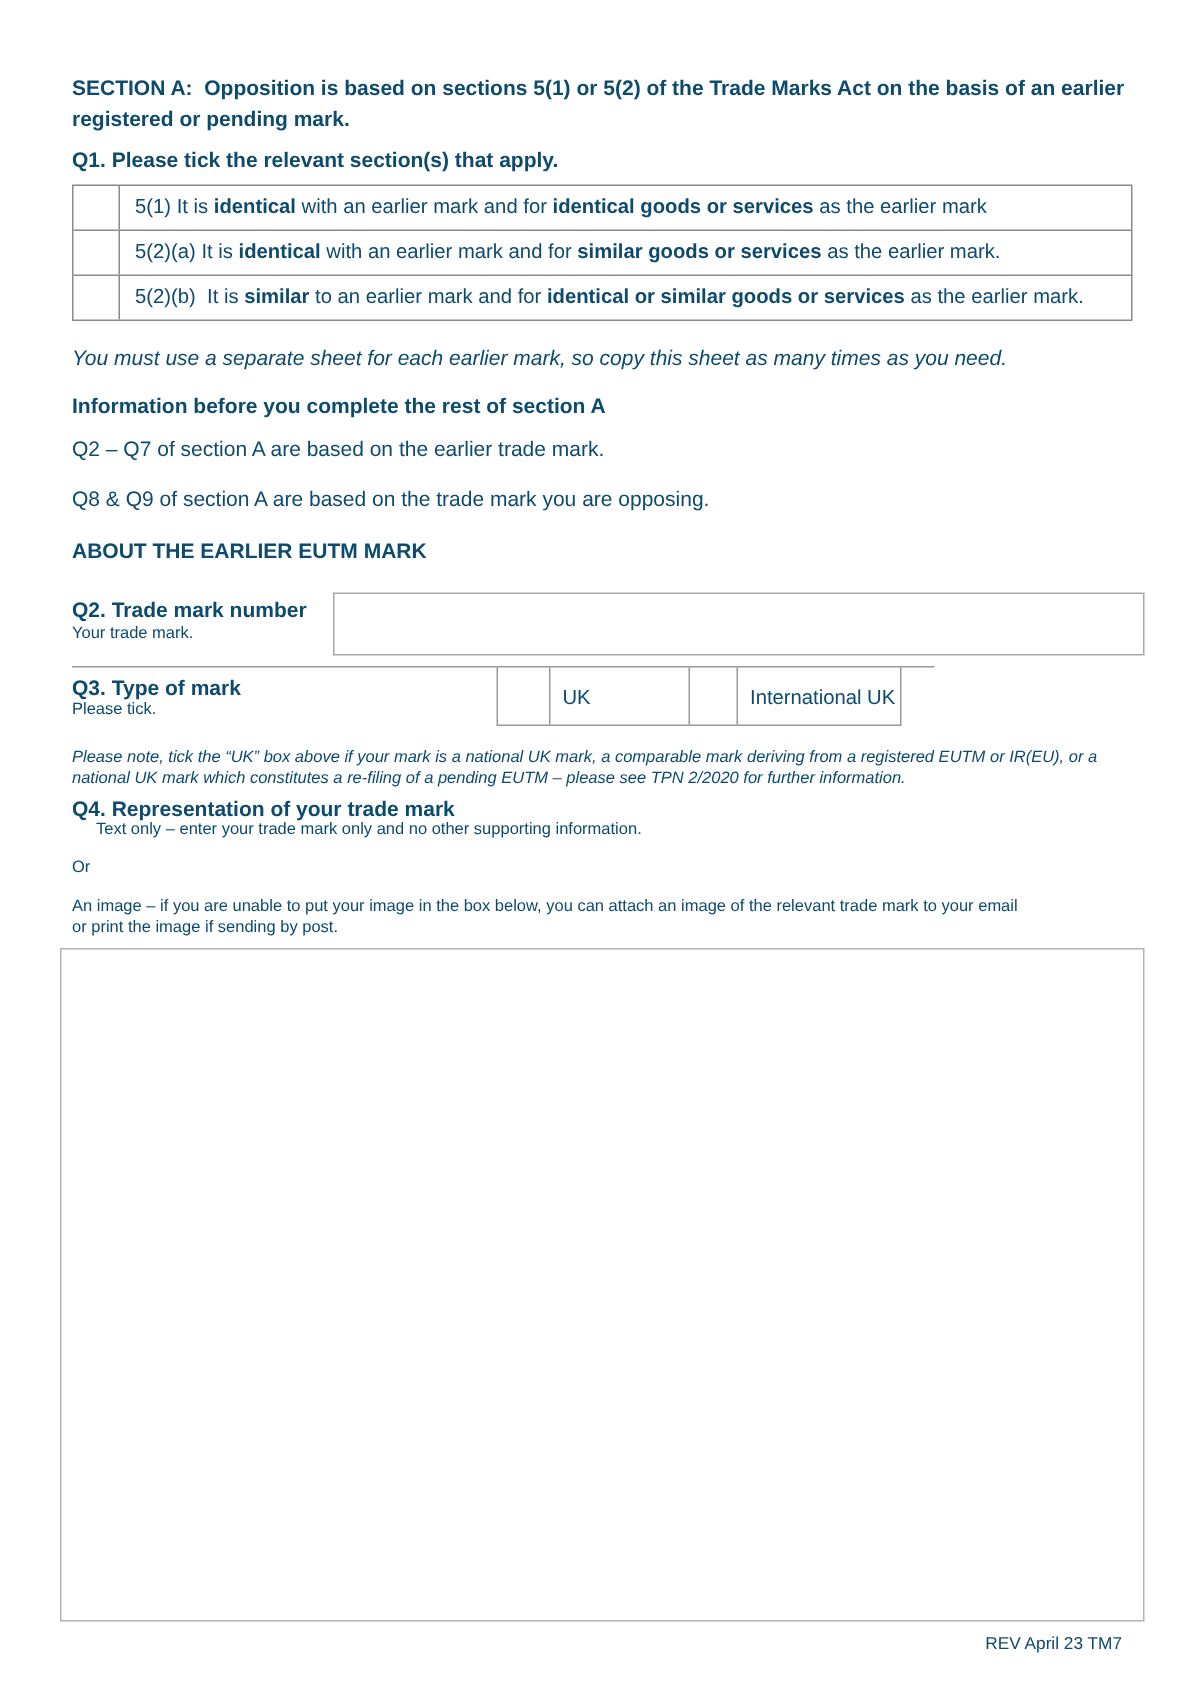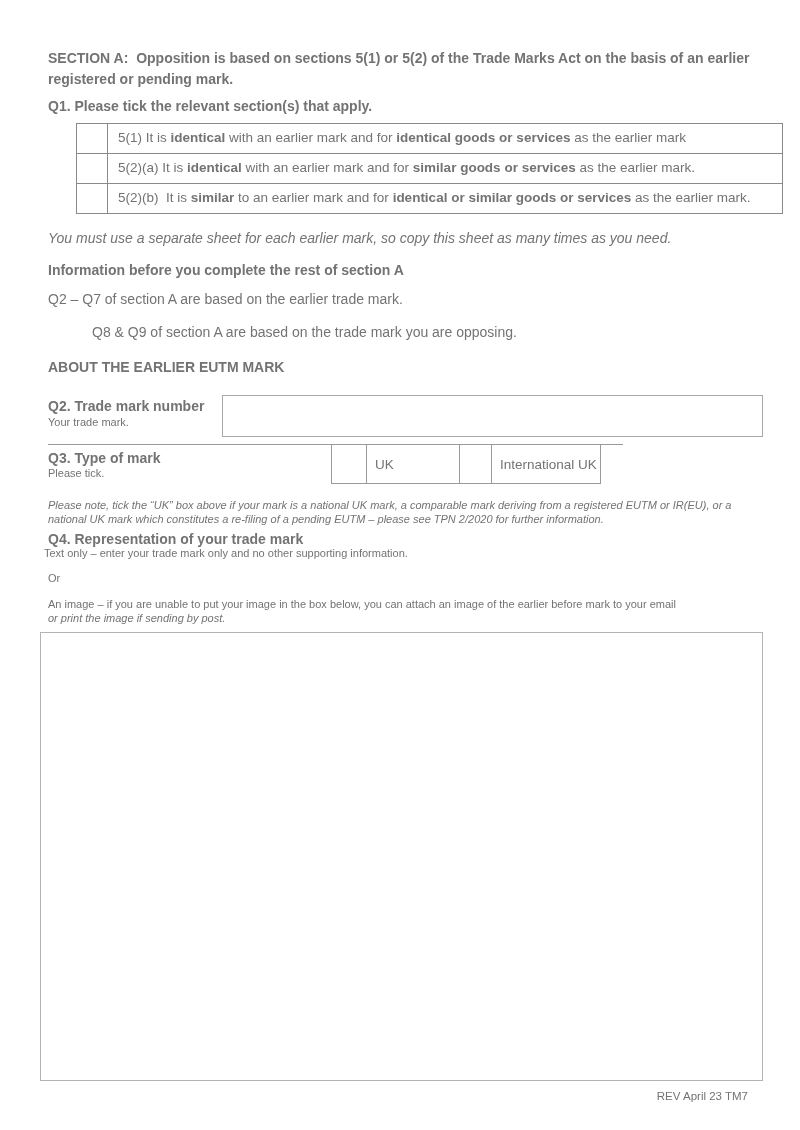--- a/index.html
+++ b/index.html
@@ -1,27 +1,27 @@
 <!DOCTYPE html>
 <html><head>
 <meta charset="utf-8">
 <style>
   html,body{margin:0;padding:0;background:#fff;}
   .page{position:relative;width:800px;height:1130px;background:#fff;
-        font-family:"Liberation Sans","DejaVu Sans",sans-serif;color:#737373;overflow:hidden;}
+        font-family:"Liberation Sans","DejaVu Sans",sans-serif;color:#0c4a6e;overflow:hidden;}
   .txt{position:absolute;font-size:14px;line-height:17px;white-space:pre-wrap;}
   .bold{font-weight:bold;}
   .italic{font-style:italic;}
   .heading{line-height:21px;}
   .small{font-size:11px;line-height:13px;}
   .sub{font-size:11px;line-height:14px;}
   .note{font-size:11px;line-height:13.5px;font-style:italic;}
   .footer{font-size:11.5px;text-align:right;}
 
-  .q1-table{position:absolute;border:1px solid #8a8a8a;background:#fff;margin-left:28px;}
+  .q1-table{position:absolute;border:1px solid #8a8a8a;background:#fff;}
   .q1-row{display:flex;height:29px;border-top:1px solid #8a8a8a;}
   .q1-row:first-child{border-top:none;}
   .q1-check{width:30px;flex:none;border-right:1px solid #8a8a8a;}
   .q1-text{flex:1;font-size:13.5px;line-height:28px;padding-left:10px;white-space:pre;overflow:hidden;}
 
   .inputbox{position:absolute;border:1px solid #a9a9a9;background:#fff;box-sizing:border-box;
             font-size:14px;padding:4px 8px;}
   .hline{position:absolute;height:1px;background:#999;}
 
   .q3-table{position:absolute;display:flex;height:38px;border:1px solid #999;background:#fff;box-sizing:content-box;}
@@ -54,43 +54,43 @@
       <div class="q1-text"><span>5(2)(b)  It is </span><span class="bold">similar</span><span> to an earlier mark and for </span><span class="bold">identical or similar goods or services</span><span> as the earlier mark.</span></div>
     </div>
   </div>
 
   <div class="txt bold" style="left:48px;top:262px;width:700px;">Information before you complete the rest of section A</div>
 
   <div class="txt italic" style="left:48px;top:230px;width:720px;">You must use a separate sheet for each earlier mark, so copy this sheet as many times as you need.</div>
 
   <div class="txt" style="left:48px;top:291px;width:700px;">Q2 – Q7 of section A are based on the earlier trade mark.</div>
 
-  <div class="txt" style="left:48px;top:324px;width:700px;margin-left:44px;">Q8 &amp; Q9 of section A are based on the trade mark you are opposing.</div>
+  <div class="txt" style="left:48px;top:324px;width:700px;">Q8 &amp; Q9 of section A are based on the trade mark you are opposing.</div>
 
   <div class="txt bold" style="left:48px;top:359px;width:700px;">ABOUT THE EARLIER EUTM MARK</div>
 
   <div class="txt bold" style="left:48px;top:398px;">Q2. Trade mark number</div>
   <div class="txt small" style="left:48px;top:416px;">Your trade mark.</div>
   <div class="inputbox" style="left:222px;top:395px;width:541px;height:42px;"></div>
 
   <div class="hline" style="left:48px;top:444px;width:575px;"></div>
   <div class="txt bold" style="left:48px;top:450px;">Q3. Type of mark</div>
   <div class="txt small" style="left:48px;top:467px;">Please tick.</div>
   <div class="q3-table" style="left:331px;top:444px;">
     <div class="q3-check" style="width:34px;"></div>
     <div class="q3-cell br" style="width:93px;">UK</div>
     <div class="q3-check" style="width:31px;"></div>
     <div class="q3-cell" style="width:108px;">International UK</div>
   </div>
 
   <div class="txt note" style="left:48px;top:499px;width:700px;">Please note, tick the “UK” box above if your mark is a national UK mark, a comparable mark deriving from a registered EUTM or IR(EU), or a national UK mark which constitutes a re-filing of a pending EUTM – please see TPN 2/2020 for further information.</div>
 
   <div class="txt bold" style="left:48px;top:531px;">Q4. Representation of your trade mark</div>
-  <div class="txt sub" style="left:44px;top:546px;width:700px;">Text only – enter your trade mark only and no other supporting information.</div>
+  <div class="txt sub" style="left:64px;top:546px;width:700px;">Text only – enter your trade mark only and no other supporting information.</div>
   <div class="txt sub" style="left:48px;top:571px;">Or</div>
-  <div class="txt sub" style="left:48px;top:597px;width:700px;">An image – if you are unable to put your image in the box below, you can attach an image of the earlier before mark to your email</div>
-  <div class="txt sub" style="left:48px;top:611px;width:700px;font-style:italic;">or print the image if sending by post.</div>
+  <div class="txt sub" style="left:48px;top:597px;width:700px;">An image – if you are unable to put your image in the box below, you can attach an image of the relevant trade mark to your email</div>
+  <div class="txt sub" style="left:48px;top:611px;width:700px;">or print the image if sending by post.</div>
 
   <div class="bigbox" style="left:40px;top:632px;width:721px;height:447px;"></div>
 
   <div class="txt footer" style="left:48px;top:1088px;width:700px;">REV April 23 TM7</div>
 
 </div>
 
 </body></html>

